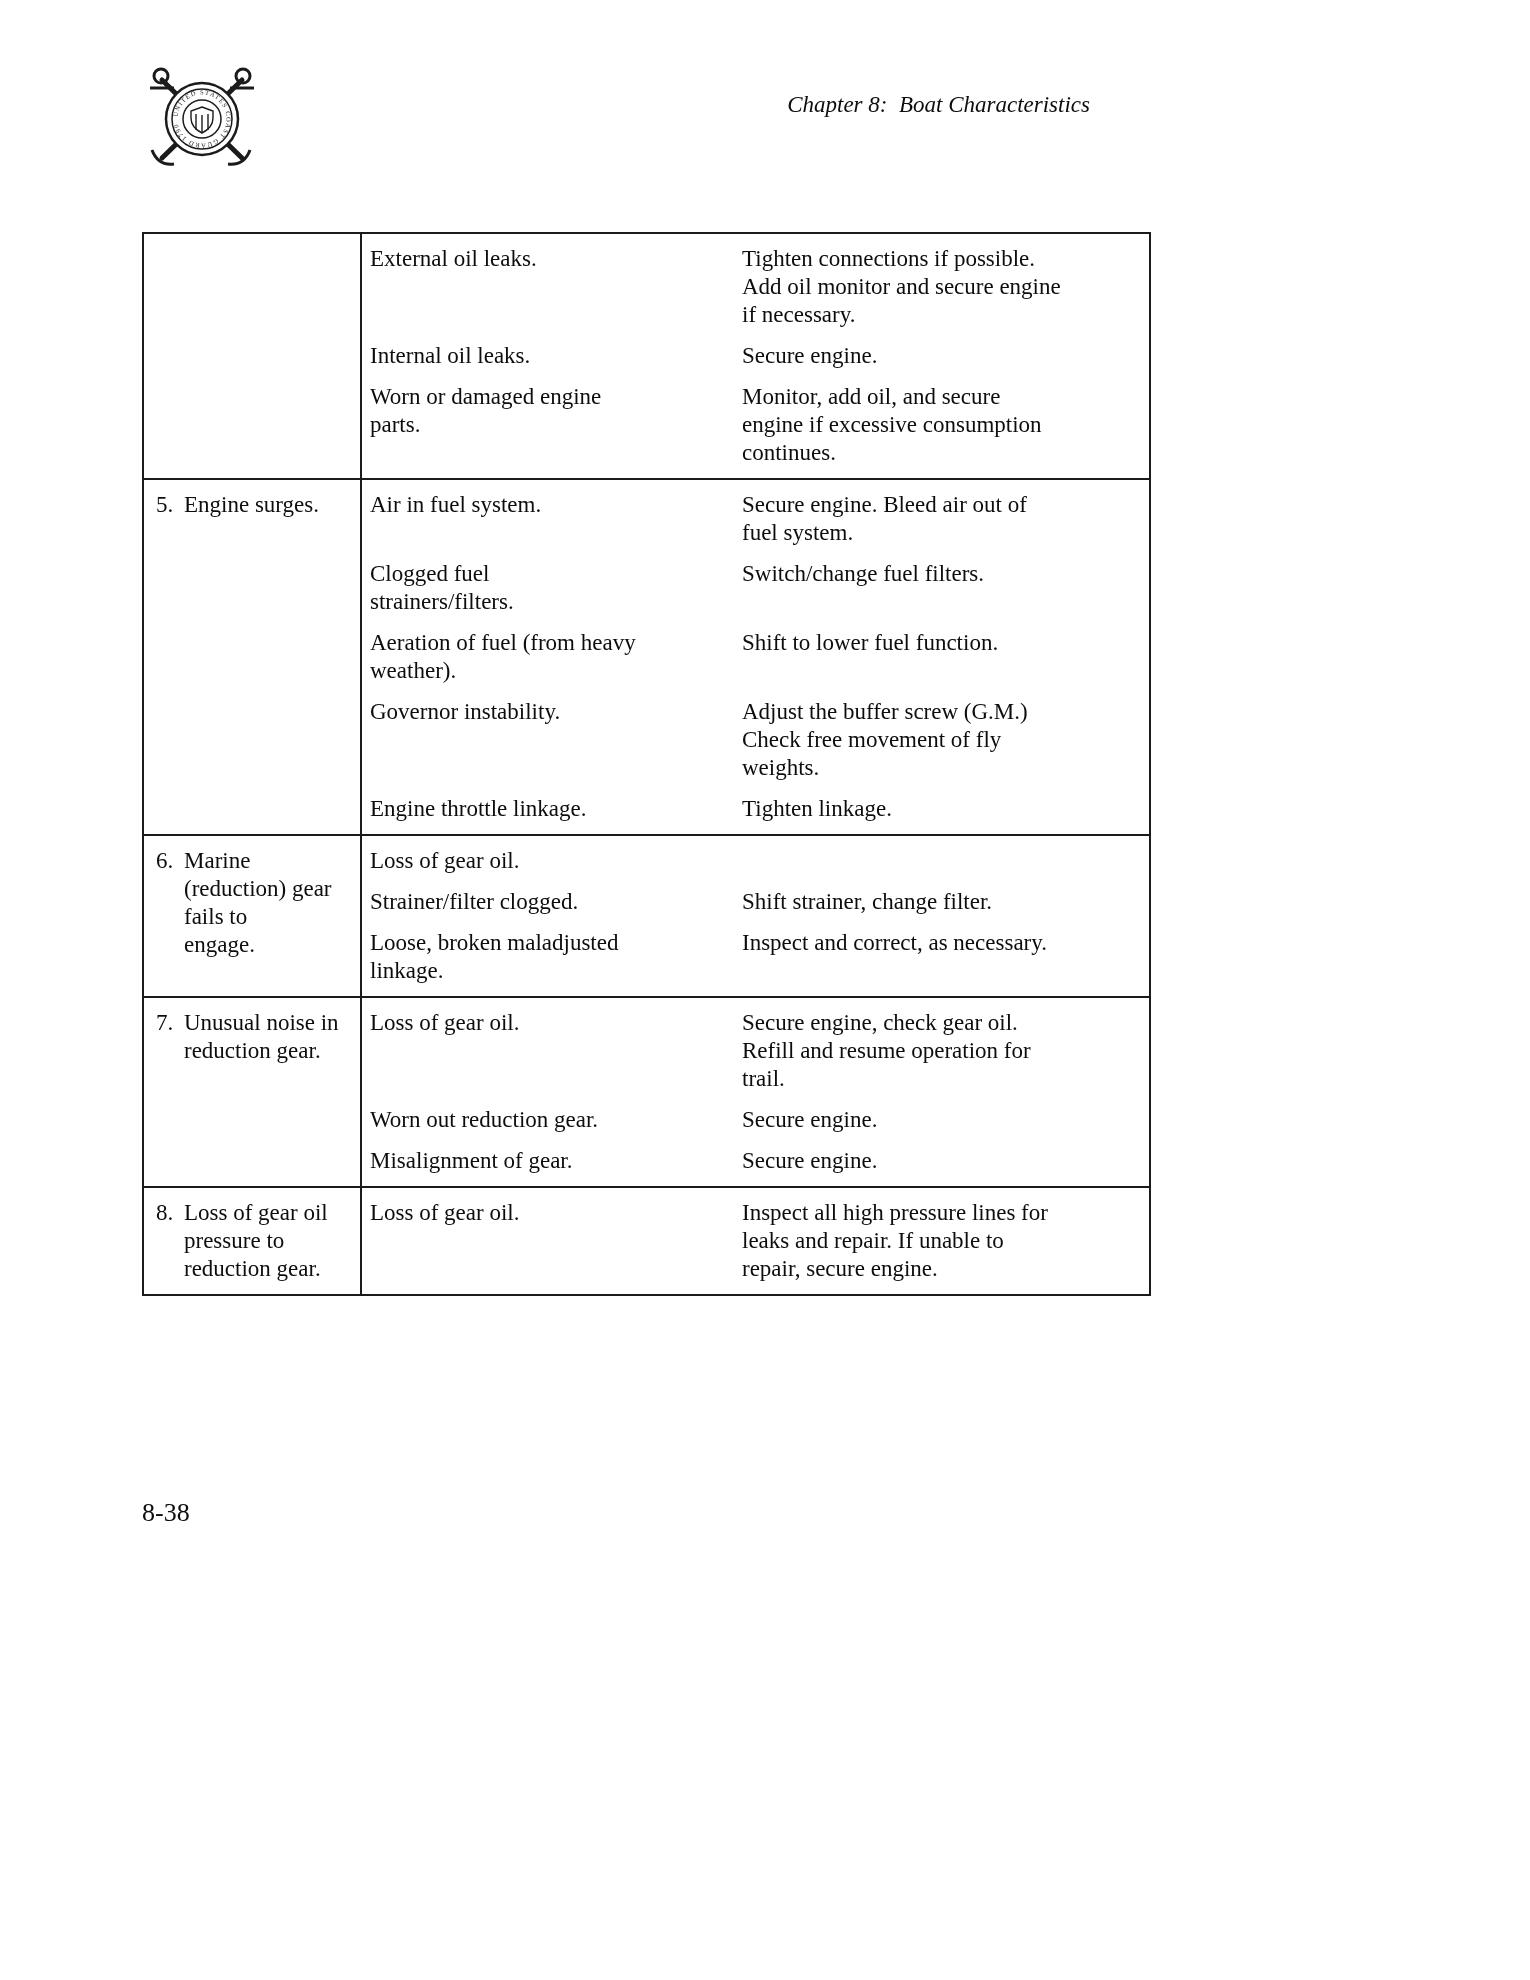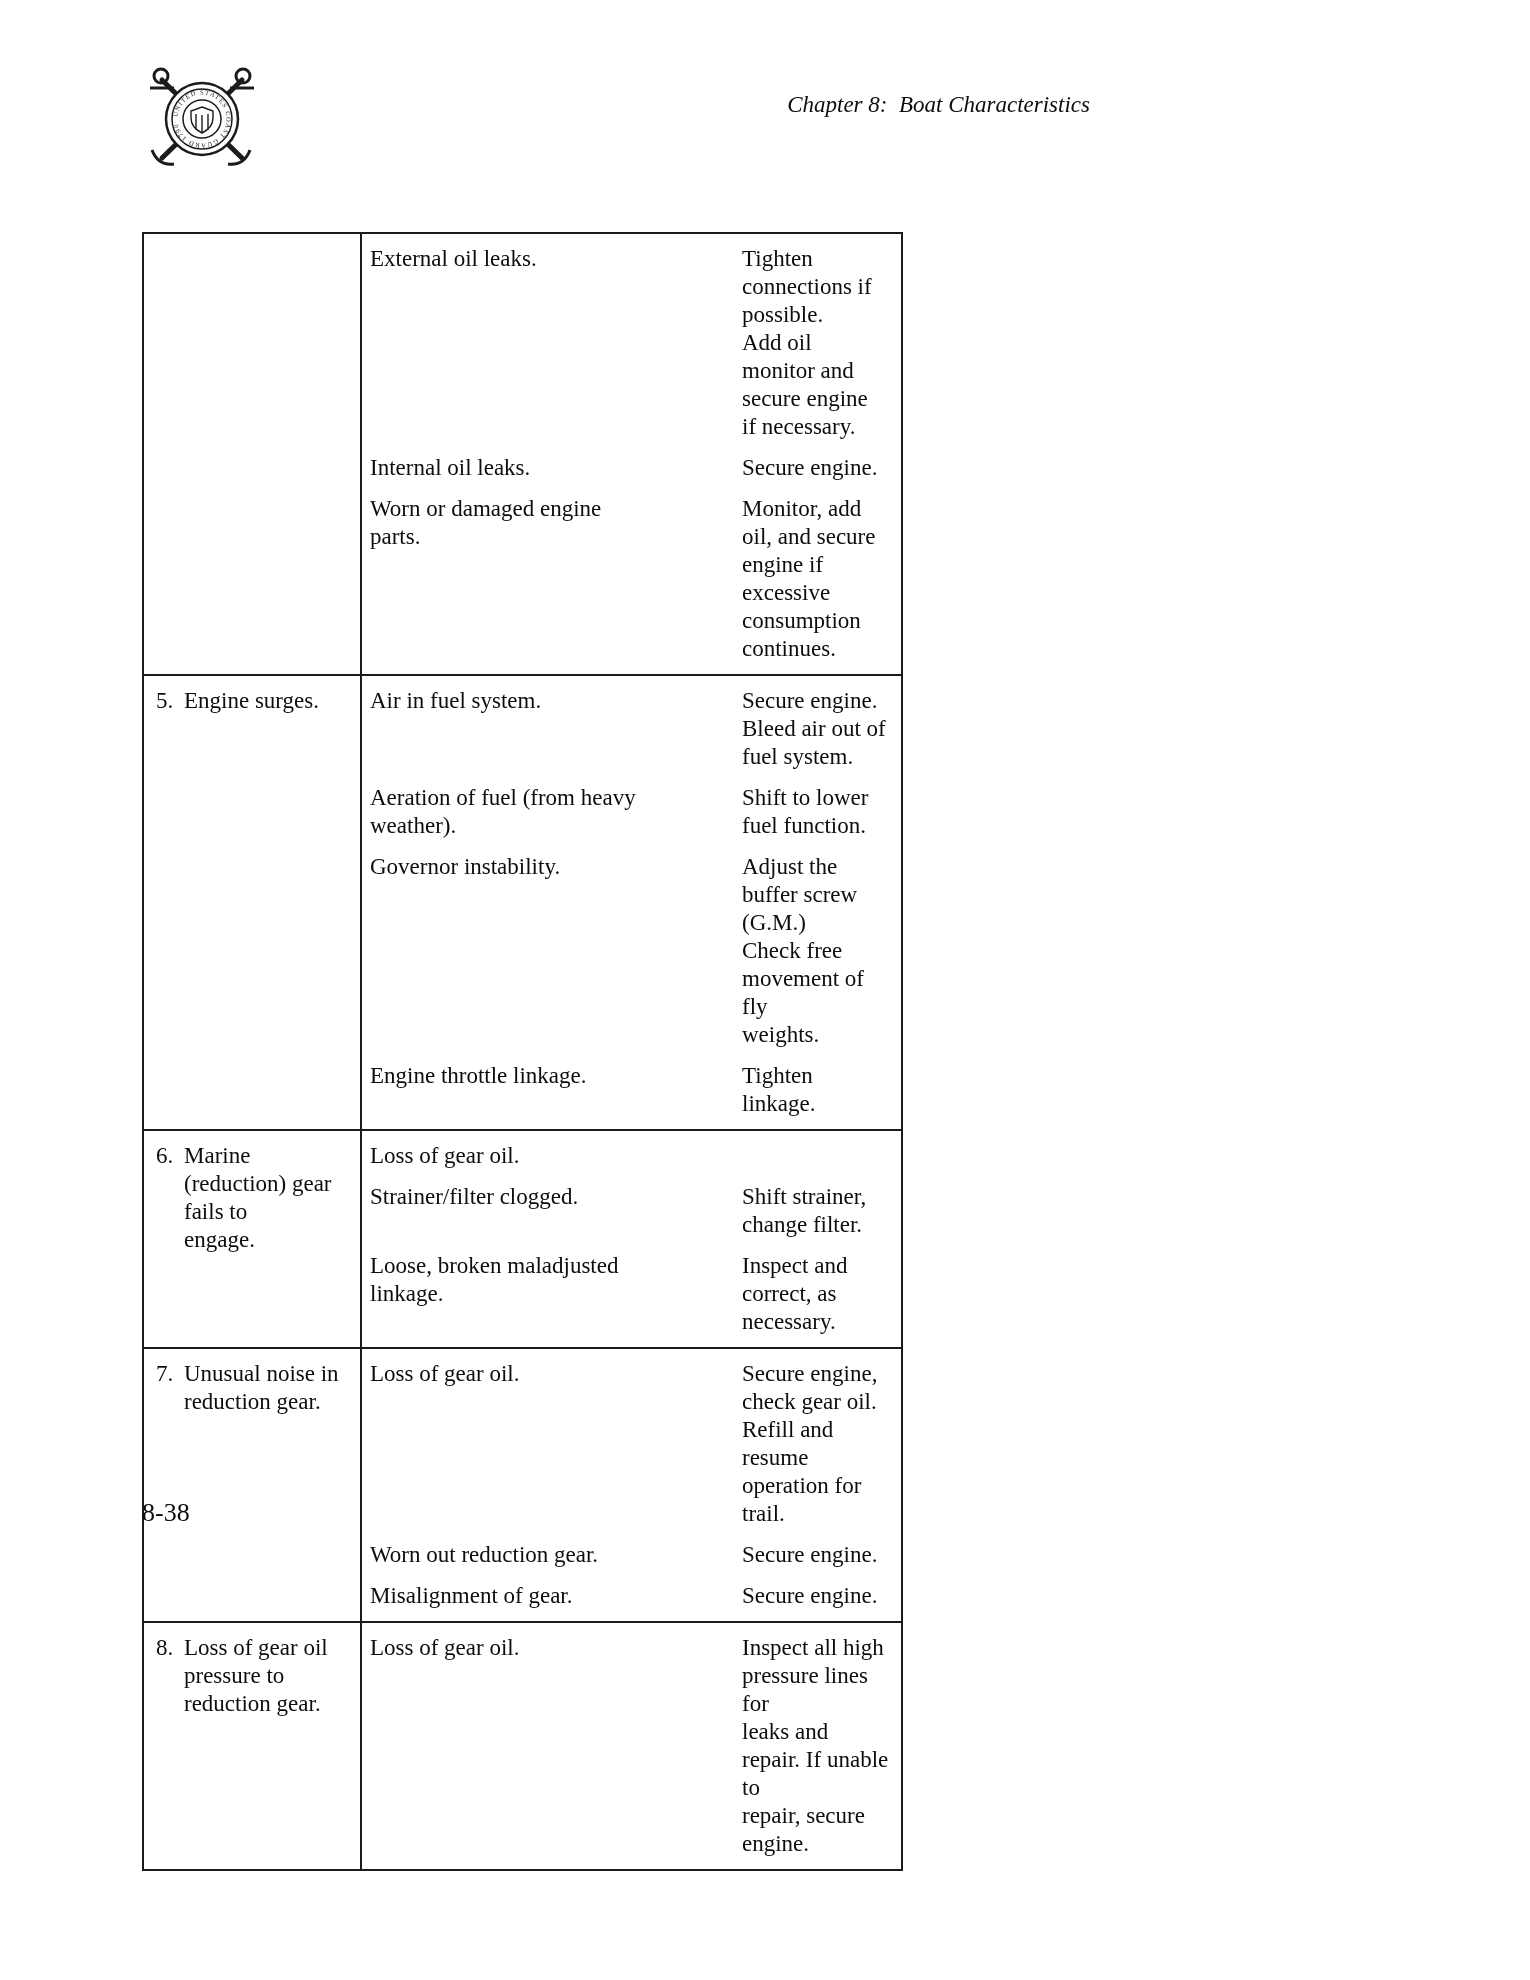--- a/index.html
+++ b/index.html
@@ -11,21 +11,21 @@
     color:#0d0d0d;
     font-family:"Liberation Serif","DejaVu Serif",serif;
     overflow:hidden;
   }
   .logo-wrap { position:absolute; left:136px; top:58px; width:130px; height:120px; }
   .chapter-header {
     position:absolute; top:92px; right:440px;
     font-size:23px; white-space:pre;font-style:italic;
   }
   .ts-table {
-    position:absolute; left:142px; top:232px; width:761px;
+    position:absolute; left:142px; top:232px; width:1009px;
     border:2px solid #1b1b1b;
   }
   .trow { display:grid; grid-template-columns:218px 1fr; border-top:2px solid #1b1b1b; }
   .trow:first-child { border-top:none; }
   .problem-cell {
     border-right:2px solid #1b1b1b;
     padding:11px 6px 11px 12px;
     display:flex; align-items:flex-start;
     font-size:23px; line-height:28px;
   }
@@ -116,20 +116,25 @@
         <span class="pnum">5.</span>
         <span class="ptext">Engine surges.</span>
       </div>
       <div class="pairs">
         <div class="pair">
           <div class="cause">Air in fuel system.</div>
           <div class="remedy">Secure engine. Bleed air out of
 fuel system.</div>
         </div>
         <div class="pair">
+          <div class="cause">Clogged fuel
+strainers/filters.</div>
+          <div class="remedy">Switch/change fuel filters.</div>
+        </div>
+        <div class="pair">
           <div class="cause">Aeration of fuel (from heavy
 weather).</div>
           <div class="remedy">Shift to lower fuel function.</div>
         </div>
         <div class="pair">
           <div class="cause">Governor instability.</div>
           <div class="remedy">Adjust the buffer screw (G.M.)
 Check free movement of fly
 weights.</div>
         </div>

